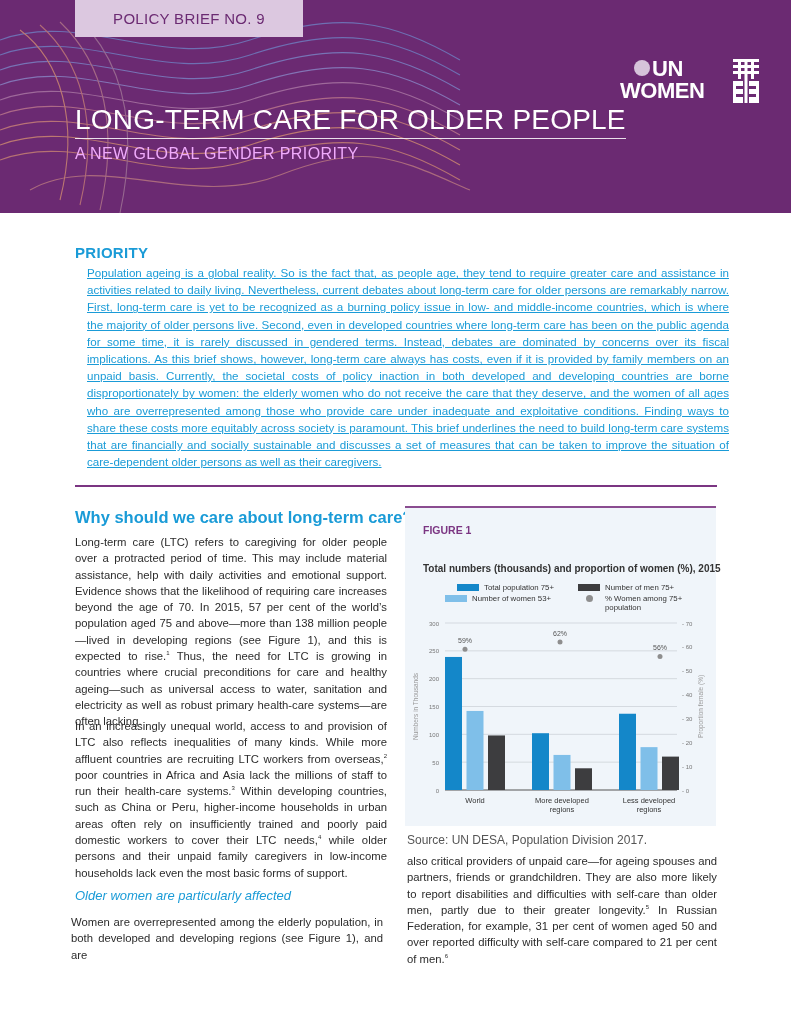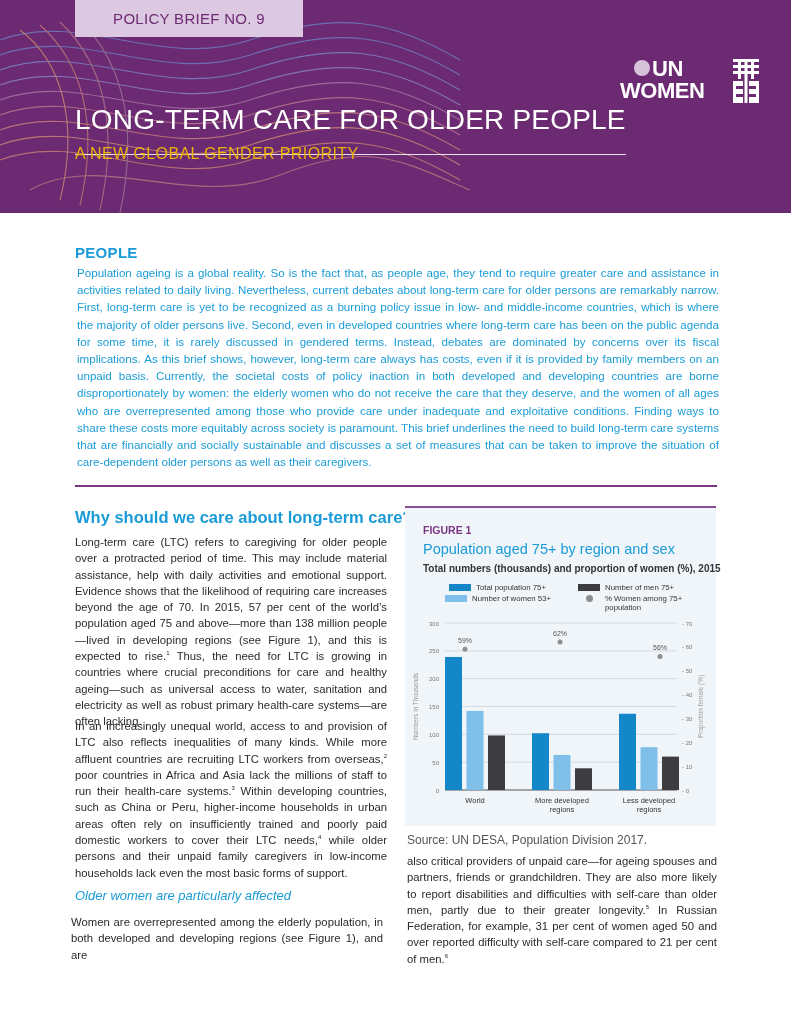--- a/index.html
+++ b/index.html
@@ -19,36 +19,36 @@
     display: flex; align-items: center; justify-content: center;
   }
   .logo { position: absolute; left: 620px; top: 16px; width: 140px; height: 50px; color: #fff; margin-top: 41px; }
   .logo .un { position: absolute; left: 32px; top: 0; font-size: 22px; font-weight: bold; letter-spacing: -0.5px; line-height: 24px; }
   .logo .women { position: absolute; left: 0; top: 22px; font-size: 22px; font-weight: bold; letter-spacing: -0.5px; line-height: 24px; }
   .logo .emblem { position: absolute; left: 14px; top: 3px; width: 16px; height: 16px; border-radius: 50%; background: #d6c3da; }
   .logo .mark { position: absolute; left: 113px; top: 2px; }
   .title {
     position: absolute; left: 75px; top: 150px; transform: translateY(-50%);
     color: #ffffff; font-size: 28px; letter-spacing: 0.2px; white-space: nowrap;
-    border-bottom: 1px solid rgba(255,255,255,0.85); padding-bottom: 18px;
+    border-bottom: 1px solid rgba(255,255,255,0.85); padding-bottom: 2px;
   }
   .title { top: 104px; transform: none; }
   .subtitle {
-    position: absolute; left: 75px; top: 145px; color: #eab308;
+    position: absolute; left: 75px; top: 145px; color: #f0abfc;
     font-size: 16px; letter-spacing: 0.4px; white-space: nowrap;
   }
 
   
   .summary-head {
     position: absolute; left: 75px; top: 244px; color: #1a9bd7;
     font-size: 15px; font-weight: bold; letter-spacing: 0.3px;
   }
   .summary-body {
-    position: absolute; left: 77px; top: 264px; width: 642px;
-    color: #1a9bd7; font-size: 11.6px; line-height: 17.2px; text-align: justify;
+    position: absolute; left: 87px; top: 264px; width: 642px;
+    color: #1a9bd7; font-size: 11.6px; line-height: 17.2px; text-align: justify; text-decoration: underline;
   }
   .divider {
     position: absolute; left: 75px; top: 485px; width: 642px; height: 2px; background: #7b3582;
   }
 
   
   .h2 {
     position: absolute; left: 75px; top: 508px; color: #1a9bd7;
     font-size: 16.5px; font-weight: bold; white-space: nowrap;
   }
@@ -126,36 +126,35 @@
         <rect x="3" y="35" width="7" height="3"></rect>
         <rect x="16" y="27" width="7" height="3"></rect>
         <rect x="16" y="35" width="7" height="3"></rect>
       </g>
     </svg>
   </div>
   <div class="title">LONG-TERM CARE FOR OLDER PEOPLE</div>
   <div class="subtitle">A NEW GLOBAL GENDER PRIORITY</div>
 </div>
 
-<div class="summary-head">PEOPLE</div>
+<div class="summary-head">PRIORITY</div>
 <div class="summary-body">Population ageing is a global reality. So is the fact that, as people age, they tend to require greater care and assistance in activities related to daily living. Nevertheless, current debates about long-term care for older persons are remarkably narrow. First, long-term care is yet to be recognized as a burning policy issue in low- and middle-income countries, which is where the majority of older persons live. Second, even in developed countries where long-term care has been on the public agenda for some time, it is rarely discussed in gendered terms. Instead, debates are dominated by concerns over its fiscal implications. As this brief shows, however, long-term care always has costs, even if it is provided by family members on an unpaid basis. Currently, the societal costs of policy inaction in both developed and developing countries are borne disproportionately by women: the elderly women who do not receive the care that they deserve, and the women of all ages who are overrepresented among those who provide care under inadequate and exploitative conditions. Finding ways to share these costs more equitably across society is paramount. This brief underlines the need to build long-term care systems that are financially and socially sustainable and discusses a set of measures that can be taken to improve the situation of care-dependent older persons as well as their caregivers.</div>
 <div class="divider"></div>
 
 <div class="h2">Why should we care about long-term care?</div>
 <div class="para p1"><span>Long-term care (LTC) refers to caregiving for older people over a protracted period of time. This may include material assistance, help with daily activities and emotional support. Evidence shows that the likelihood of requiring care increases beyond the age of 70. In 2015, 57 per cent of the world’s population aged 75 and above—more than 138 million people—lived in developing regions (see Figure 1), and this is expected to rise.</span><sup>1</sup><span> Thus, the need for LTC is growing in countries where crucial preconditions for care and healthy ageing—such as universal access to water, sanitation and electricity as well as robust primary health-care systems—are often lacking.</span></div>
 <div class="para p2"><span>In an increasingly unequal world, access to and provision of LTC also reflects inequalities of many kinds. While more affluent countries are recruiting LTC workers from overseas,</span><sup>2</sup><span> poor countries in Africa and Asia lack the millions of staff to run their health-care systems.</span><sup>3</sup><span> Within developing countries, such as China or Peru, higher-income households in urban areas often rely on insufficiently trained and poorly paid domestic workers to cover their LTC needs,</span><sup>4</sup><span> while older persons and their unpaid family caregivers in low-income households lack even the most basic forms of support.</span></div>
 <div class="h3">Older women are particularly affected</div>
 <div class="para p3">Women are overrepresented among the elderly population, in both developed and developing regions (see Figure 1), and are</div>
 
 <div class="figure">
   <div class="fig-label">FIGURE 1</div>
-  <div class="fig-title">Population aged 75+ by region and sex</div>
   <div class="fig-sub">Total numbers (thousands) and proportion of women (%), 2015</div>
   <div class="legend">
-    <div class="lg" style="left:4px;top:0">
+    <div class="lg" style="left:12px;top:0">
       <span class="sw" style="background:#1487c9"></span>
       <span>Total population 75+</span>
     </div>
     <div class="lg" style="left:0;top:11px">
       <span class="sw" style="background:#7fbfe9"></span>
       <span>Number of women 53+</span>
     </div>
     <div class="lg" style="left:133px;top:0">
       <span class="sw" style="background:#3d3d3f"></span>
       <span>Number of men 75+</span>

